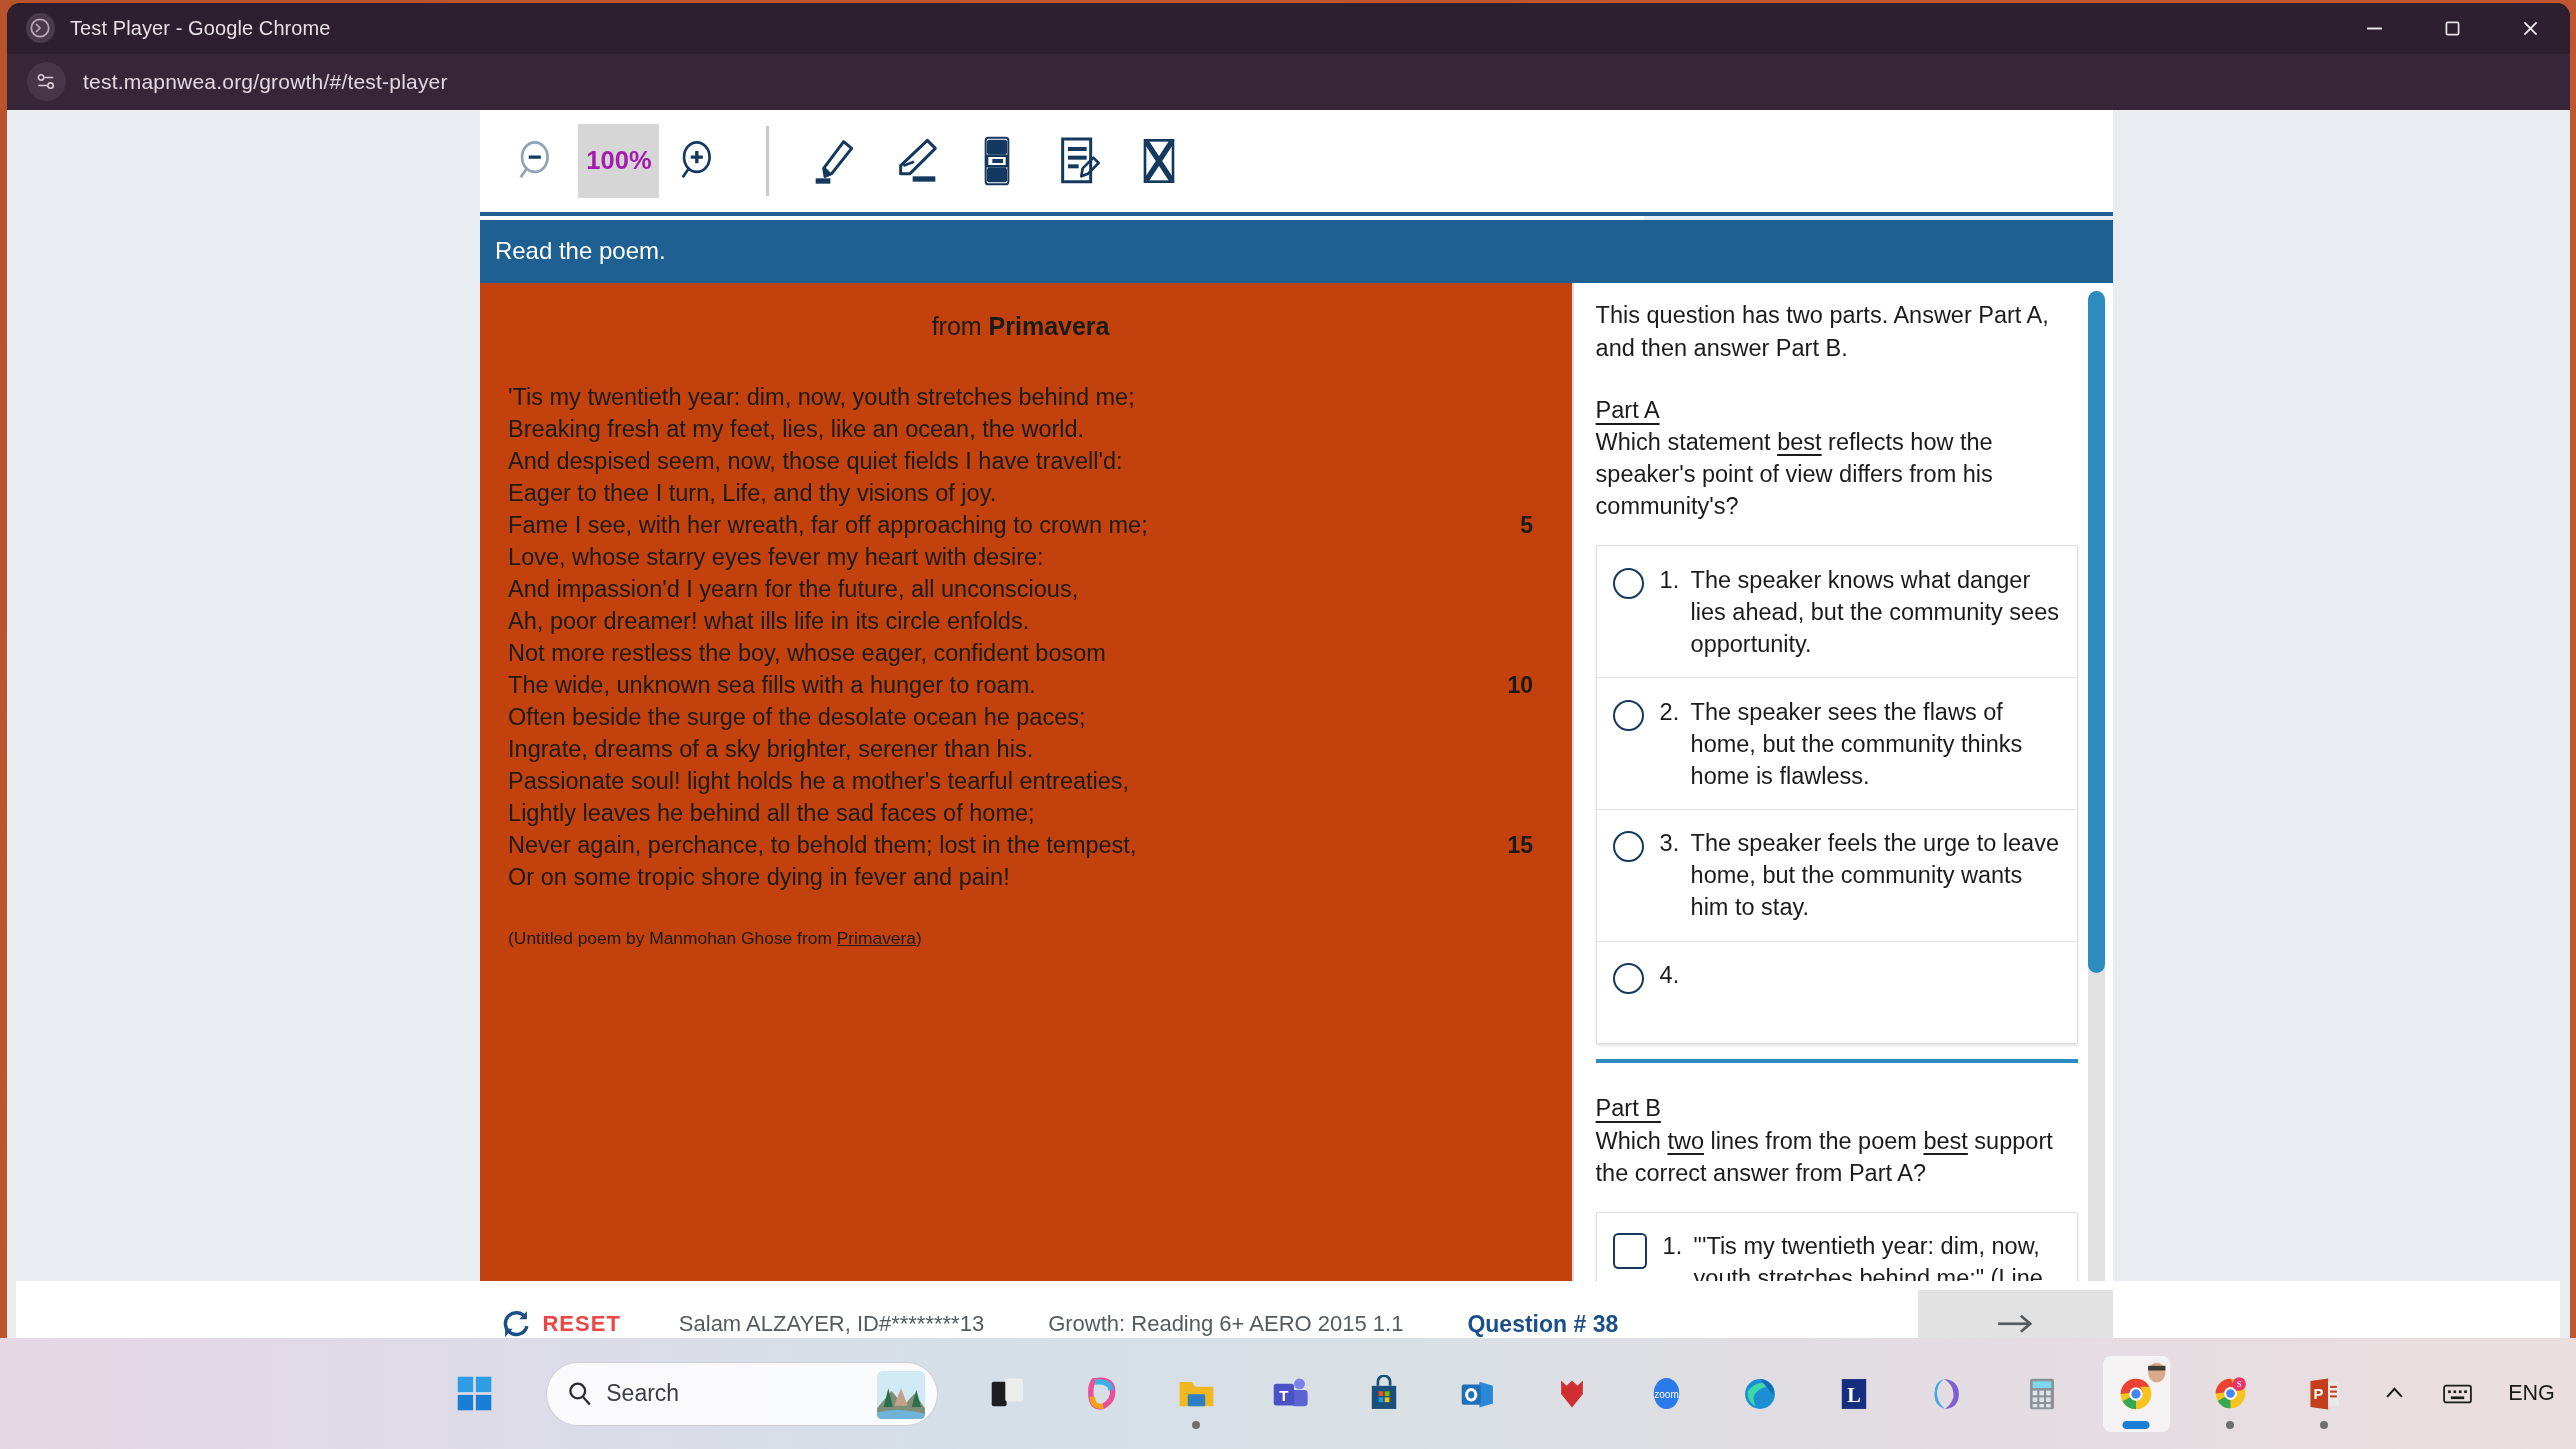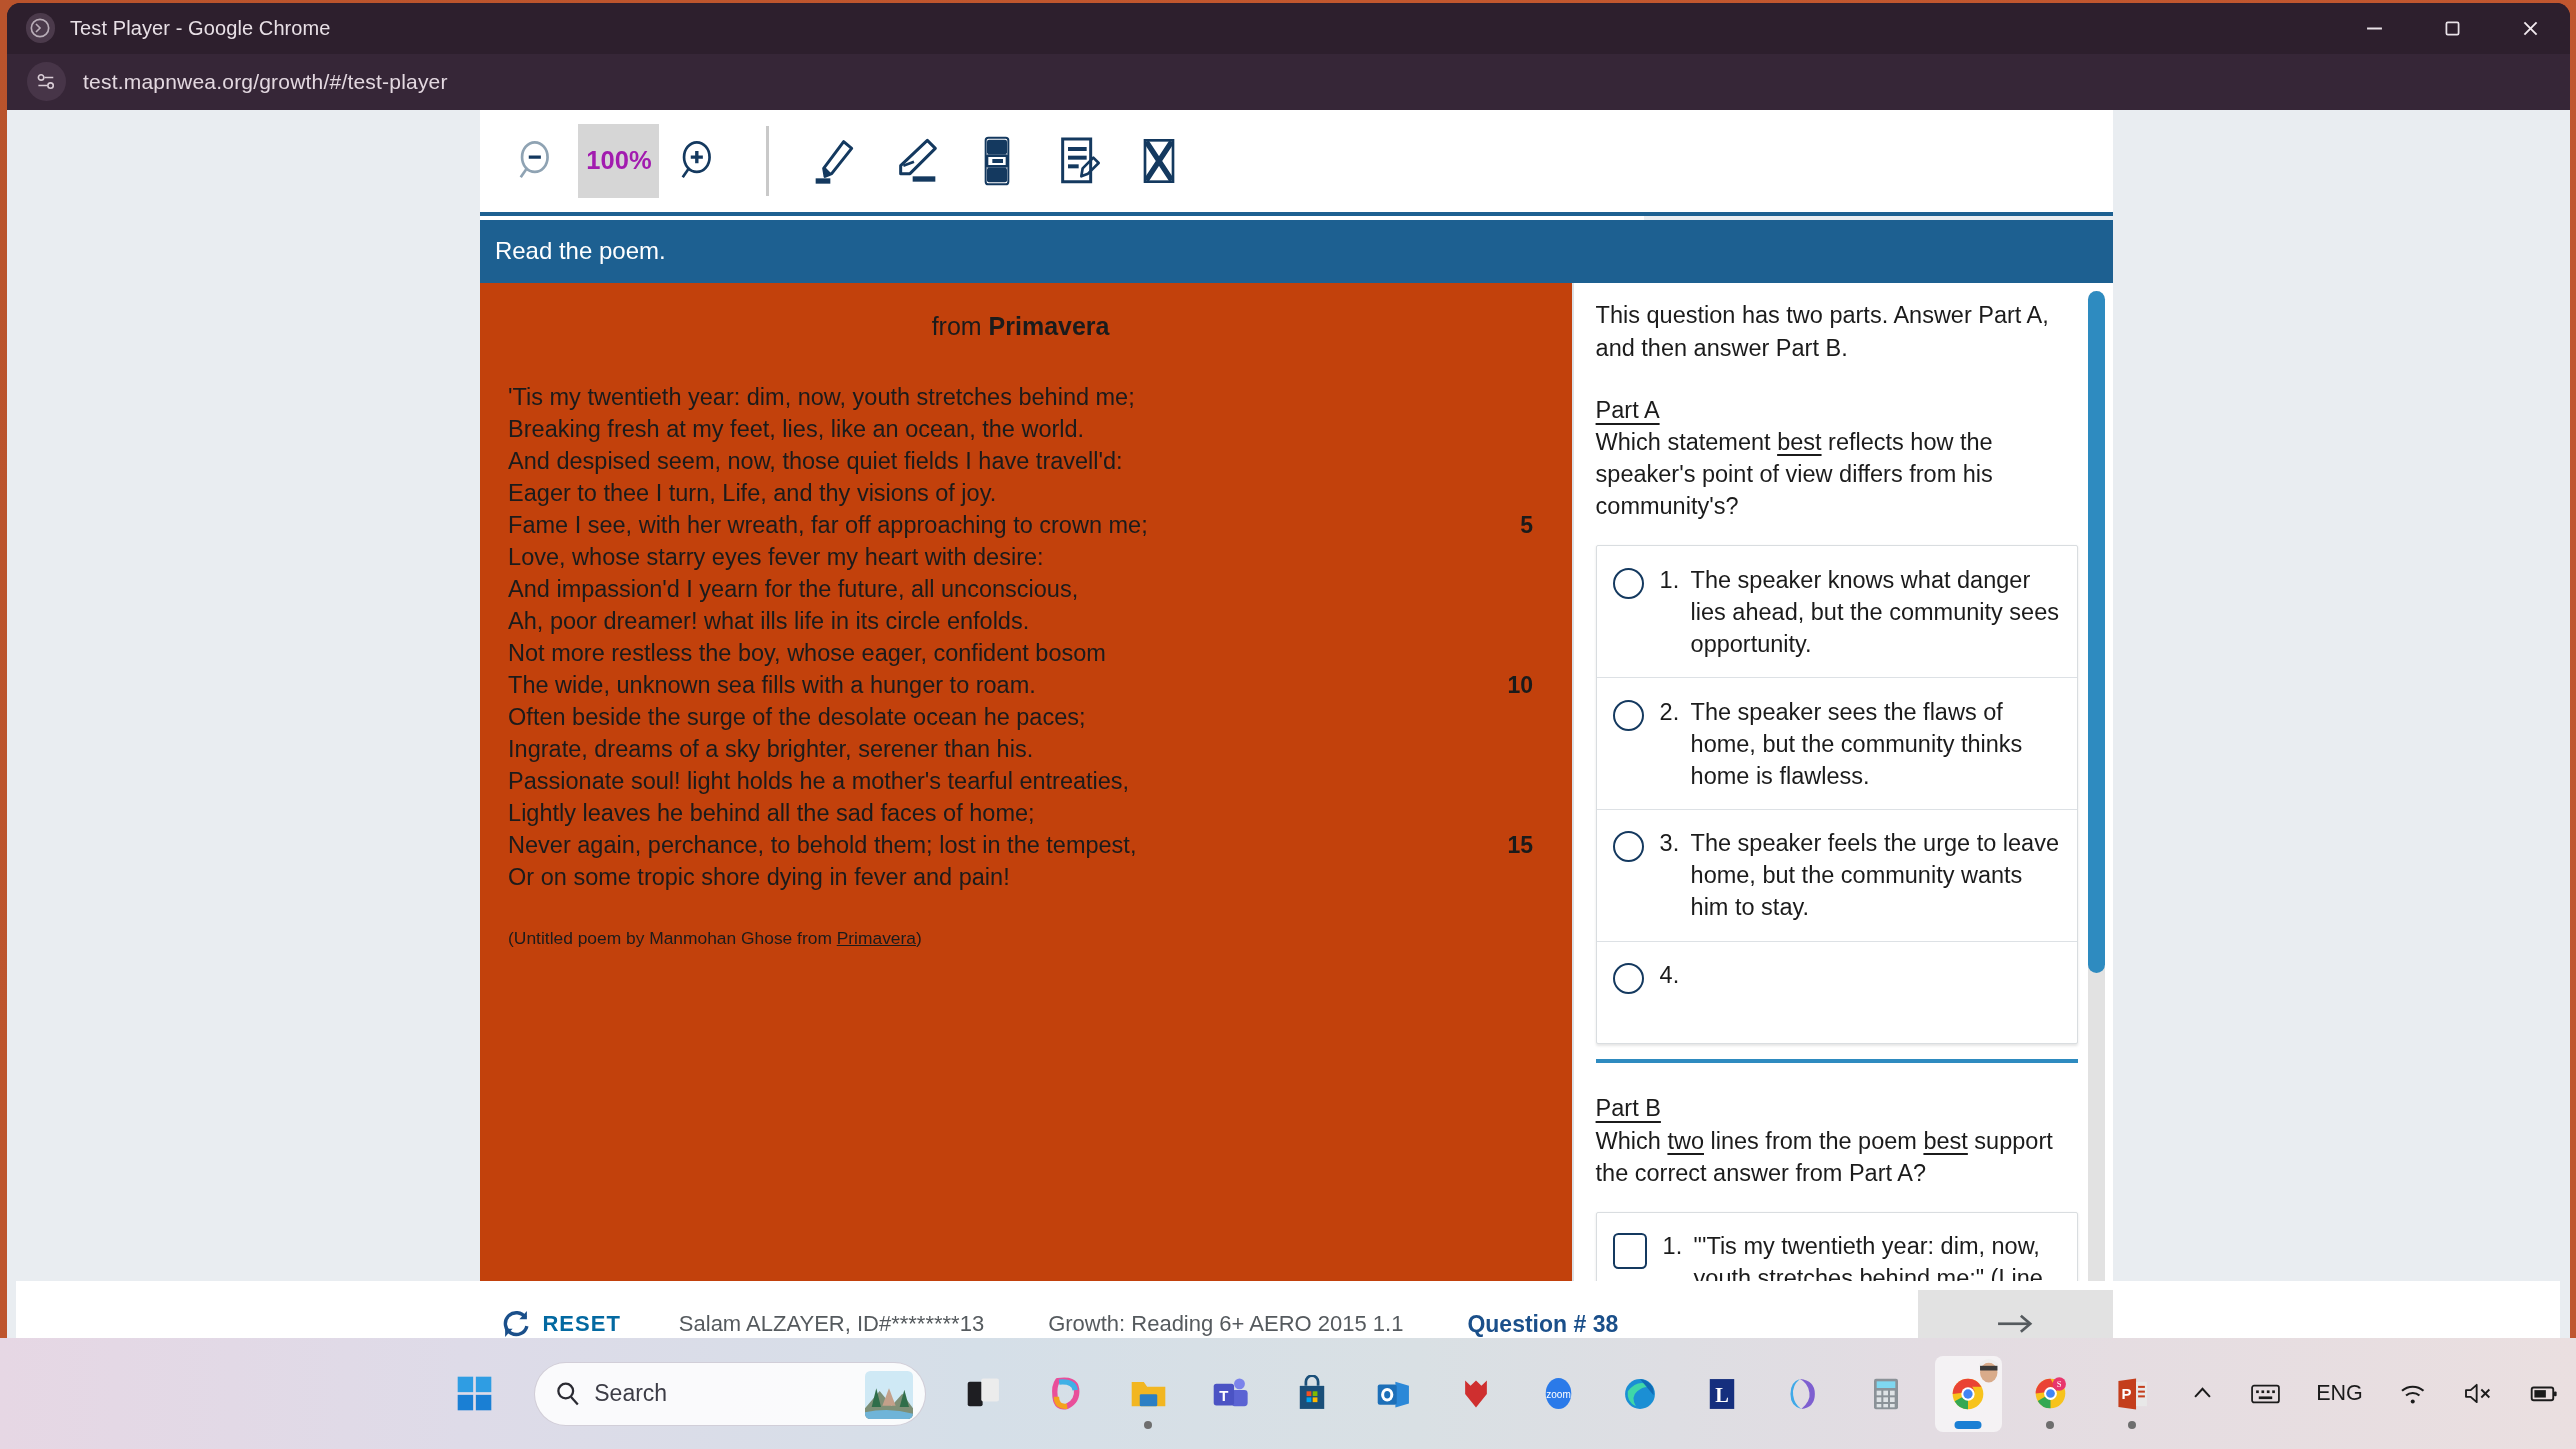--- a/index.html
+++ b/index.html
@@ -208,39 +208,39 @@
     width: 2544px; height: 87px;
     background:#ffffff;
     display:flex; align-items:center;
   }
   .footer-inner {
     position:absolute; left: 455px; top: 0; width: 1642px; height:87px;
     display:flex; align-items:center;
   }
   .reset-btn {
     display:flex; align-items:center; gap:9.4px;
-    color:#0369a1; font-size: 22px; font-weight:bold; letter-spacing:1px;
+    color:#ef4444; font-size: 22px; font-weight:bold; letter-spacing:1px;
     margin-left: 28px;
   }
   .ftr-student { margin-left: 58px; font-size: 22px; color:#555a5e; white-space:nowrap; }
   .ftr-test    { margin-left: 64px; font-size: 22px; color:#555a5e; white-space:nowrap; }
   .ftr-qnum    { margin-left: 64px; font-size: 23px; color:#1a4f8a; font-weight:bold; white-space:nowrap; }
   .next-btn {
     position:absolute; right: 0; top: 9.4px;
     width: 195px; height: 68px; background:#e2e2e2;
     display:flex; align-items:center; justify-content:center;
   }
 
   
   .taskbar {
     position:absolute; left:0; bottom:0; width:2576px; height:111px;
     background: linear-gradient(90deg,#e6d7e4 0%,#dedbe8 18%,#d5dfe8 38%,#d9e0e4 55%,#e3dce2 75%,#eadfe0 100%);
     display:flex; align-items:center;
   }
-  .tb-center { display:flex; align-items:center; margin-left: 435px; gap: 4px; }
+  .tb-center { display:flex; align-items:center; margin-left: 435px; gap: 16px; }
   .tb-icon {
     width: 78px; height: 78px; position:relative;
     display:flex; align-items:center; justify-content:center; flex:none;
   }
   .tb-dot {
     position:absolute; bottom: 4px; left:50%; transform:translateX(-50%);
     width: 8px; height: 8px; border-radius:50%; background:#6e6e6e;
   }
   .tb-active-bg {
     position:absolute; left: 5.4px; top: 1.3px; width: 67px; height: 76px;

